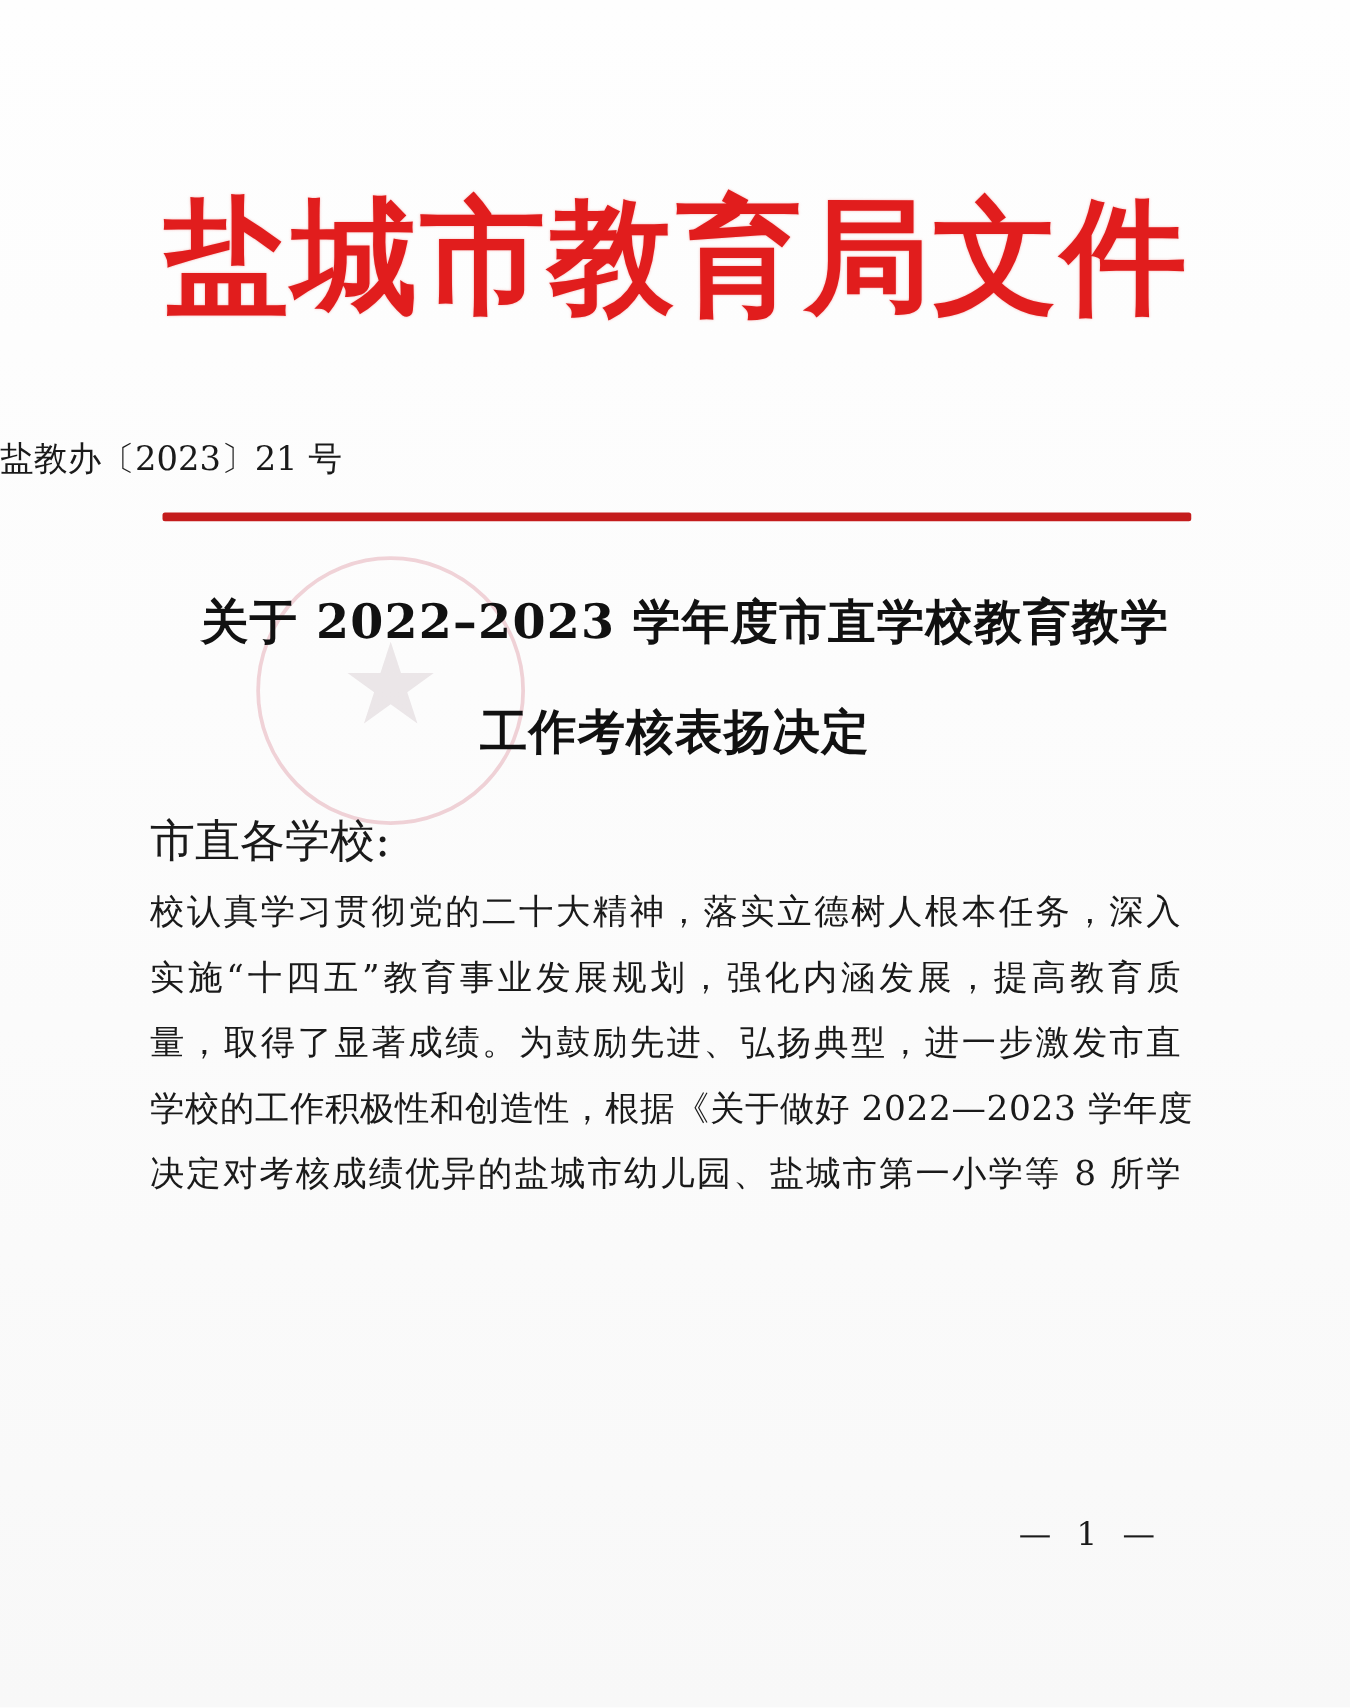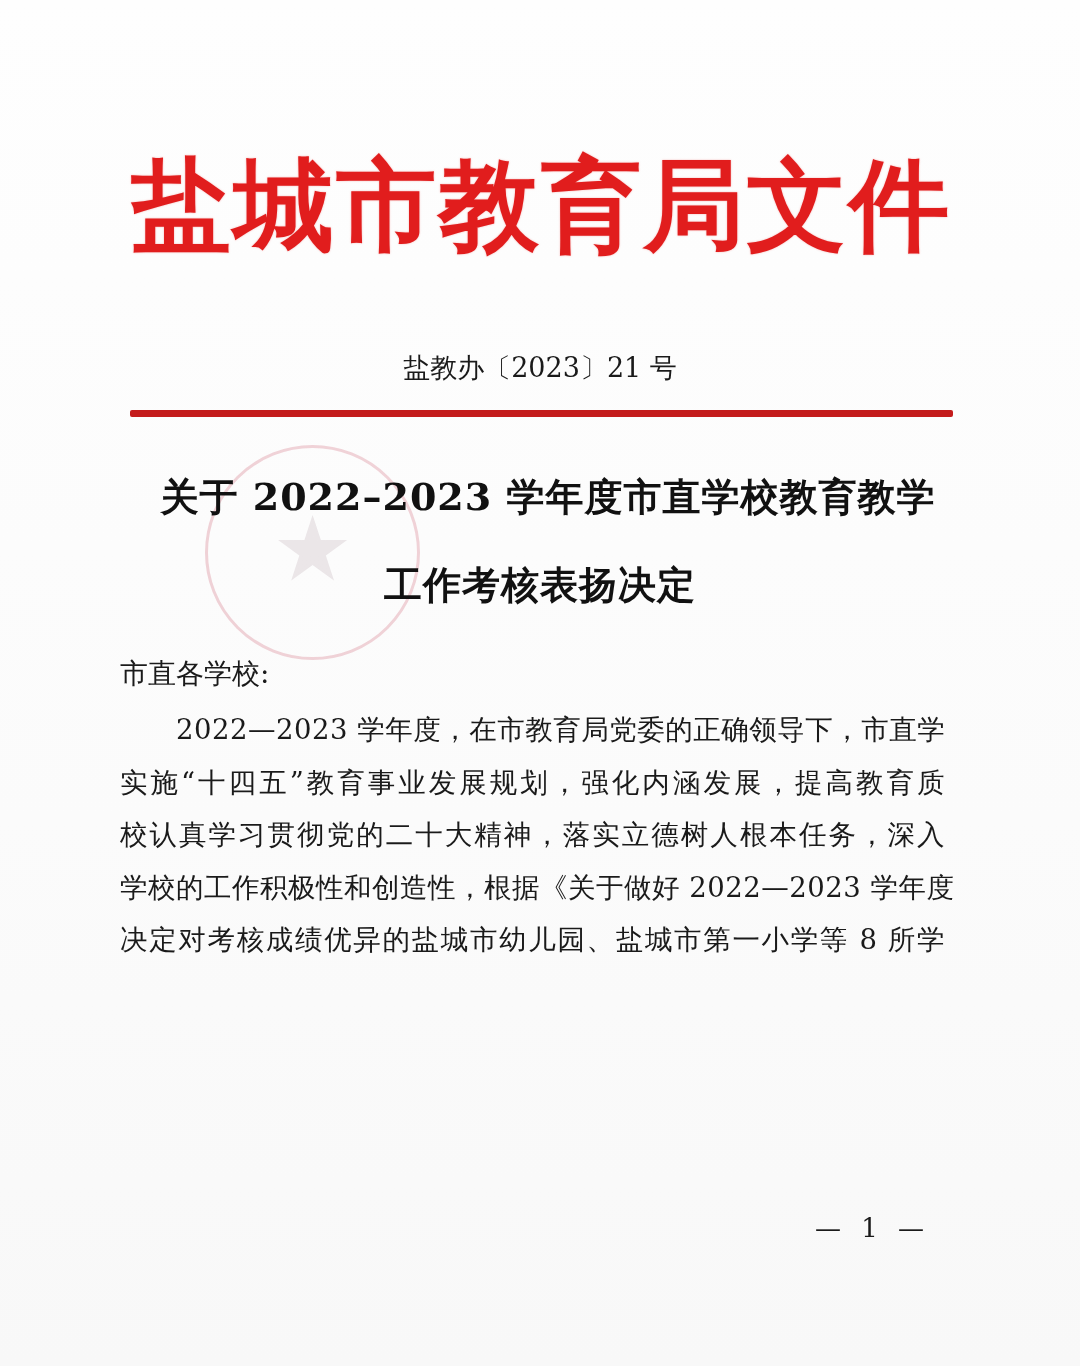--- a/index.html
+++ b/index.html
@@ -41,21 +41,21 @@
       text-shadow: 0 0 2px rgba(225,29,29,0.35);
       display: inline-block;
       width: 102px;
       text-align: center;
     }
     .doc-number {
       position: absolute;
       left: 0;
       width: 1080px;
       top: 348px;
-      text-align: center;
+      text-align: left;
       font-size: 27px;
       line-height: 40px;
       color: #1a1a1a;
     }
     .red-rule {
       position: absolute;
       left: 130px;
       top: 410px;
       width: 823px;
       height: 7px;
@@ -92,21 +92,21 @@
       font-size: 38px;
       color: #111;
       letter-spacing: 1px;
     }
     .title.line1 { top: 472px; line-height: 50px; left: 8px; }
     .title.line2 { top: 537px; line-height: 50px; left: 0px; margin-top: 23px; }
     .salutation {
       position: absolute;
       left: 120px;
       top: 654px;
-      font-size: 28px;
+      font-size: 36px;
       line-height: 40px;
     }
     .body {
       position: absolute;
       left: 120px;
       top: 703px;
       width: 825px;
     }
     .body .line {
       font-size: 27.5px;
@@ -155,22 +155,22 @@
   <div class="seal">
     <span class="star">★</span>
   </div>
 
   <div class="title line1">关于 2022–2023 学年度市直学校教育教学</div>
   <div class="title line2">工作考核表扬决定</div>
 
   <div class="salutation">市直各学校:</div>
 
   <div class="body">
-    <div class="line first">2022—2023 学年度，在市教育局党委的正确领导下，市直学</div>
+    <div class="line">校认真学习贯彻党的二十大精神，落实立德树人根本任务，深入</div>
     <div class="line">实施“十四五”教育事业发展规划，强化内涵发展，提高教育质</div>
-    <div class="line">校认真学习贯彻党的二十大精神，落实立德树人根本任务，深入</div>
+    <div class="line">量，取得了显著成绩。为鼓励先进、弘扬典型，进一步激发市直</div>
     <div class="line">学校的工作积极性和创造性，根据《关于做好 2022—2023 学年度</div>
     <div class="line">决定对考核成绩优异的盐城市幼儿园、盐城市第一小学等 8 所学</div>
   </div>
 
   <div class="page-number">— 1 —</div>
 
 </div>
 
 </body></html>

